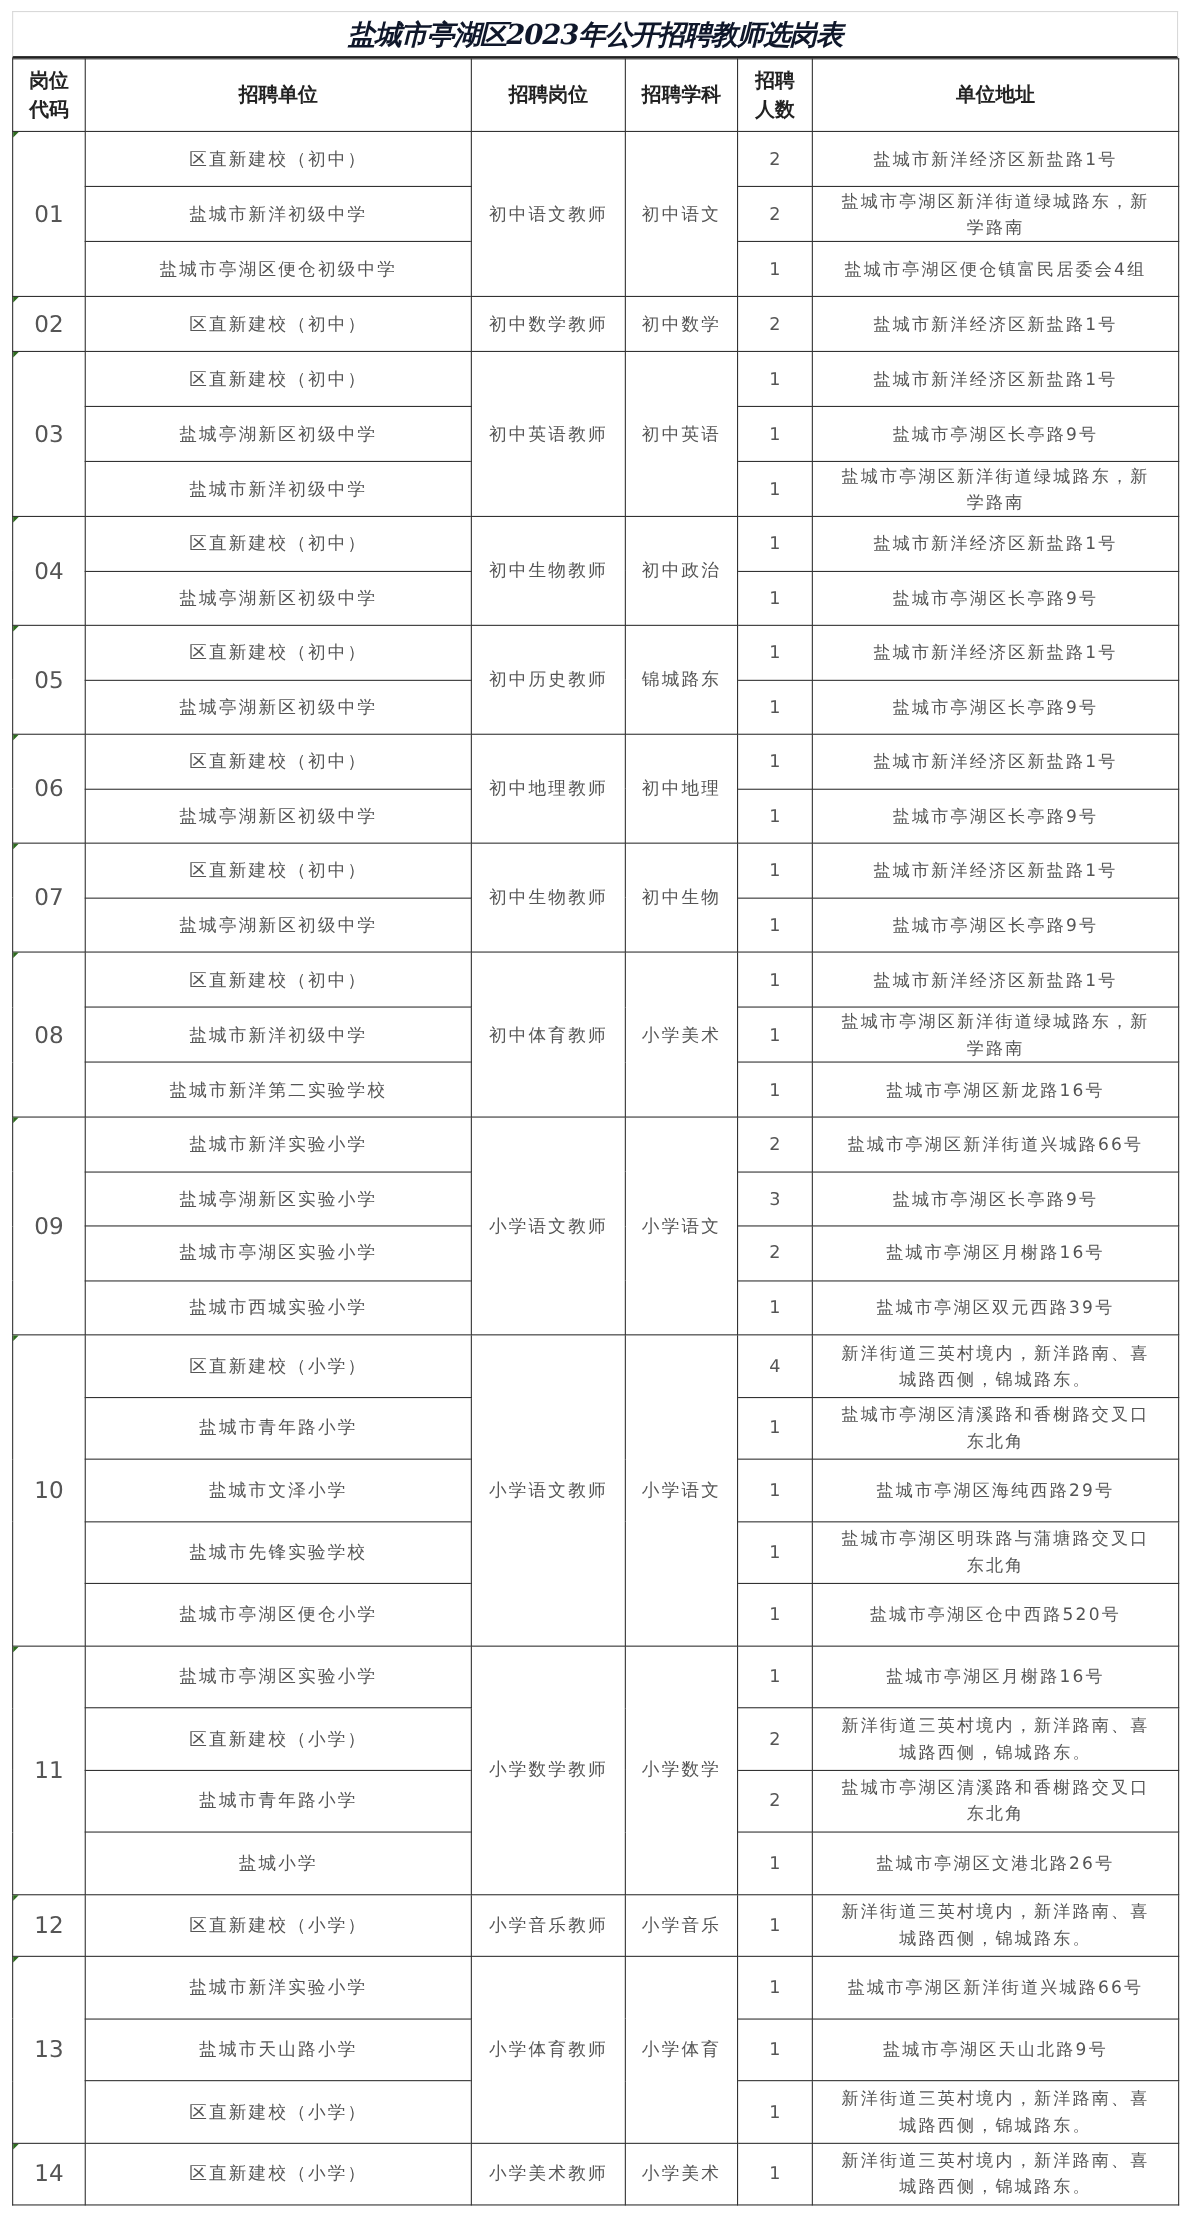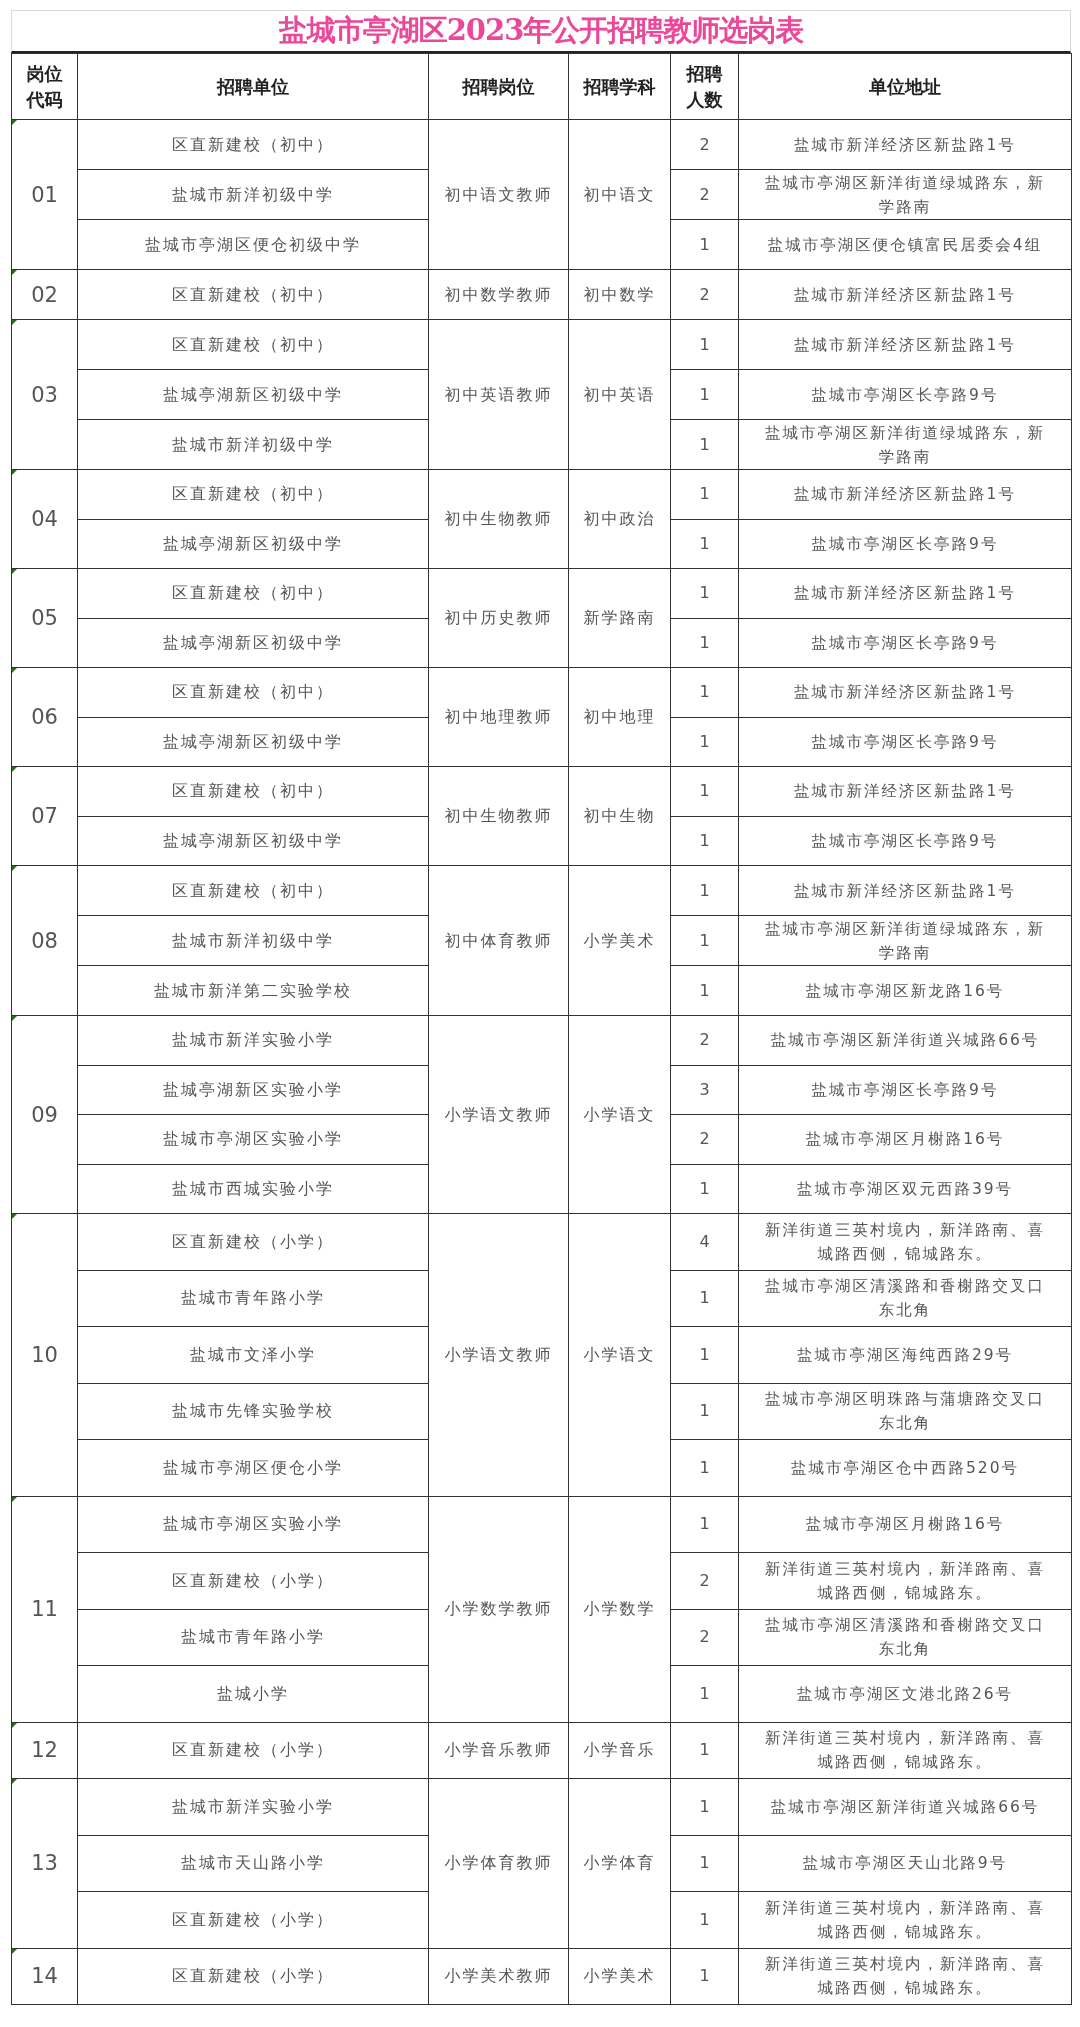--- a/index.html
+++ b/index.html
@@ -2,21 +2,21 @@
 <html><head>
 <meta charset="utf-8">
 <style>
   html, body { margin: 0; padding: 0; background: #ffffff; }
   body { width: 1080px; height: 2027px; overflow: hidden; position: relative;
          font-family: "DejaVu Sans", "Liberation Sans", sans-serif; color: #444; }
   .sheet { position: absolute; left: 11px; top: 10px; width: 1060px; }
   .title-row { height: 40px; border: 1px solid #d9d9d9; border-bottom: 2px solid #222;
                display: flex; align-items: center; justify-content: center;
                font-family: "DejaVu Serif", "Liberation Serif", serif; font-weight: bold;
-               font-size: 29px; color: #ec4899; letter-spacing: -1px; }
+               font-size: 25px; color: #0f172a; letter-spacing: -1px; font-style: italic; }
   table { border-collapse: collapse; width: 1060px; table-layout: fixed; }
   td, th { border: 1.5px solid #333; text-align: center; vertical-align: middle;
            padding: 0 6px; font-weight: normal; }
   th { font-family: "DejaVu Serif", "Liberation Serif", serif; font-weight: bold;
        font-size: 18px; color: #222; line-height: 26px; }
   thead tr { height: 66px; }
   td { font-size: 16px; color: #555; letter-spacing: 2px; line-height: 24px; }
   td.code { font-size: 21px; letter-spacing: 0; position: relative; }
   td.code::before { content: ""; position: absolute; left: 0; top: 0;
                     border-left: 5px solid #2e6b1f; border-bottom: 5px solid transparent; }
@@ -111,21 +111,21 @@
         </tr>
         <tr class="r49">
           <td>盐城亭湖新区初级中学</td>
           <td class="count">1</td>
           <td class="addr">盐城市亭湖区长亭路9号</td>
         </tr>
         <tr class="r49">
           <td class="code" rowspan="2">05</td>
           <td>区直新建校（初中）</td>
           <td rowspan="2">初中历史教师</td>
-          <td rowspan="2">新学路南</td>
+          <td rowspan="2">锦城路东</td>
           <td class="count">1</td>
           <td class="addr">盐城市新洋经济区新盐路1号</td>
         </tr>
         <tr class="r49">
           <td>盐城亭湖新区初级中学</td>
           <td class="count">1</td>
           <td class="addr">盐城市亭湖区长亭路9号</td>
         </tr>
         <tr class="r49">
           <td class="code" rowspan="2">06</td>

